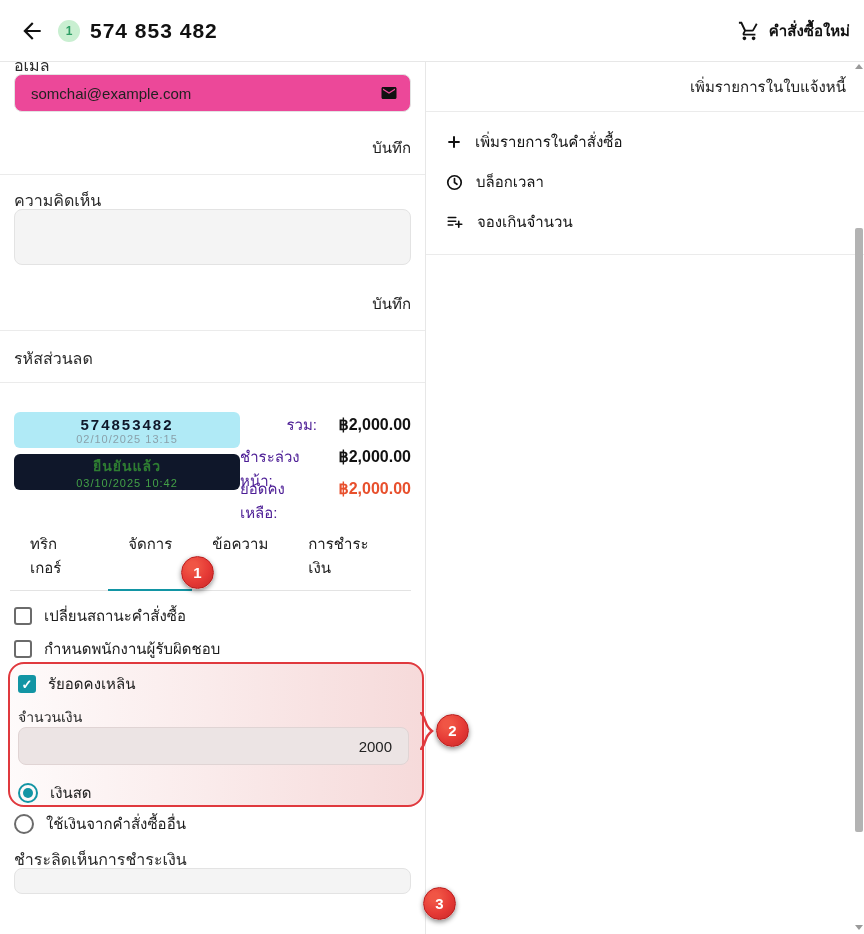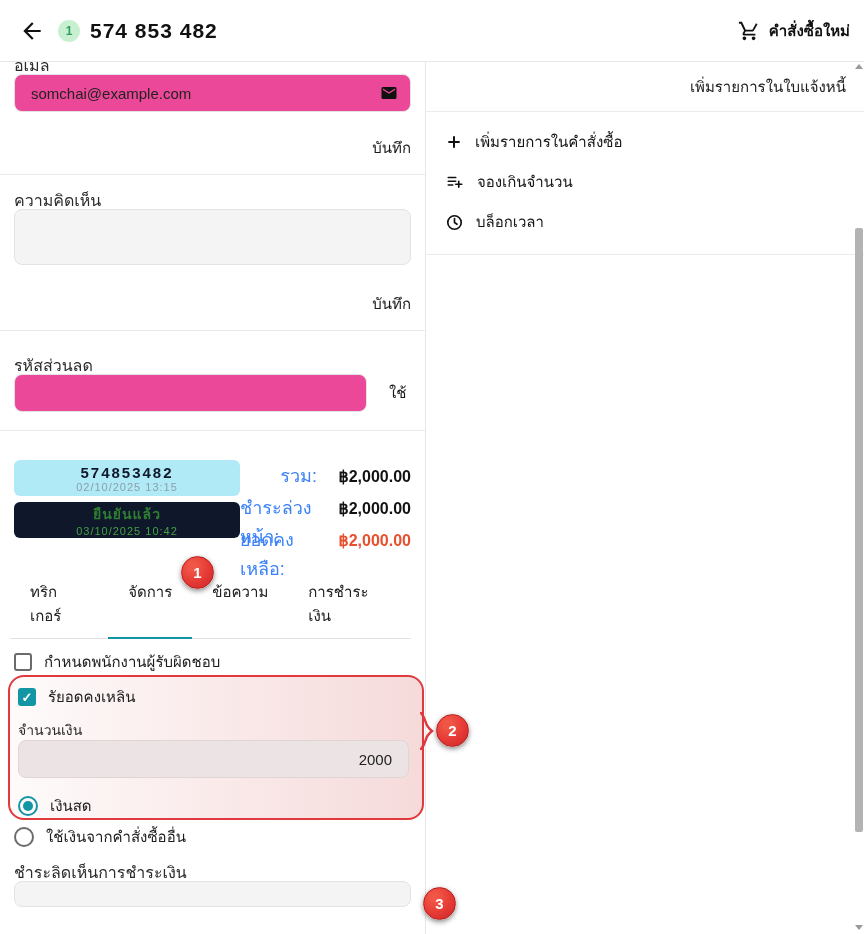--- a/index.html
+++ b/index.html
@@ -30,37 +30,37 @@
   .email-wrap { position:relative; margin-top:3px; }
   .email-wrap .mail-ic { position:absolute; right:13px; top:10px; }
   .save-row { margin-top:24px; text-align:right; font-size:15px; height:18px; }
   .save-row.b { margin-top:23px; }
   .link { color:#1b1b1b; cursor:pointer; }
   .hr { border:none; border-top:1px solid #ebebeb; margin:20px -14px 0; }
   .hr.h3 { margin-top:18px; }
   .comment-label { margin-top:13px; }
   .comment-ta { margin-top:3px; width:100%; height:56px; background:#f4f4f4; border:1px solid #e3e3e3;
     border-radius:8px; resize:none; font-family:"Liberation Sans", sans-serif; font-size:15px; padding:8px 12px; }
-  .discount-label { margin-top:22px; }
+  .discount-label { margin-top:15px; }
   .discount-row { margin-top:3px; display:flex; align-items:center; gap:22px; }
   .discount-row .input { width:353px; }
   .apply-link { font-size:15px; }
 
   .summary { margin-top:29px; display:flex; }
   .badges { width:226px; display:flex; flex-direction:column; gap:6px; }
   .badge { border-radius:6px; height:36px; display:flex; flex-direction:column; align-items:center; justify-content:center; }
   .badge-order { background:#b0eaf6; }
   .badge-order .big { font-size:15px; font-weight:bold; letter-spacing:2px; color:#0f172a; }
   .badge-order .sub { font-size:11px; letter-spacing:1px; color:#8aa0aa; }
   .badge-status { background:#0f172a; }
   .badge-status .big { font-size:14px; font-weight:bold; letter-spacing:1px; color:#2e7d32; }
   .badge-status .sub { font-size:11px; letter-spacing:1px; color:#43a047; }
   .totals { flex:1; display:flex; flex-direction:column; gap:12px; padding-top:1px; }
   .t-row { display:flex; justify-content:flex-end; align-items:baseline; gap:8px; height:20px; }
-  .t-label { font-size:18px; color:#3b82f6; }
+  .t-label { font-size:15px; color:#4c1d95; }
   .t-value { font-size:16px; font-weight:bold; color:#121212; min-width:86px; text-align:right; }
   .t-value.red { color:#e8502d; }
 
   .tabs { margin-top:27px; display:flex; justify-content:space-between; border-bottom:1px solid #e3e3e3;
     margin-left:-4px; margin-right:0; }
   .tab { padding:8px 20px 10px; font-size:15px; color:#202020; cursor:pointer; position:relative; }
   .tab.active { border-bottom:2px solid #1295a4; margin-bottom:-1px; }
 
   .chk-row { display:flex; align-items:center; gap:12px; margin-top:15px; height:20px; }
   .chk-row.r2 { margin-top:13px; }
@@ -148,24 +148,20 @@
 
       <hr class="hr">
 
       <div class="fld-label comment-label">ความคิดเห็น</div>
       <textarea class="comment-ta" style=""></textarea>
       <div class="save-row b"><span class="link">บันทึก</span></div>
 
       <hr class="hr">
 
       <div class="fld-label discount-label">รหัสส่วนลด</div>
-      <div class="discount-row">
-        <input class="input" style="">
-        <span class="link apply-link">ใช้</span>
-      </div>
 
       <hr class="hr h3">
 
       <div class="summary">
         <div class="badges">
           <div class="badge badge-order">
             <div class="big">574853482</div>
             <div class="sub">02/10/2025 13:15</div>
           </div>
           <div class="badge badge-status">
@@ -189,20 +185,24 @@
         </div>
       </div>
 
       <div class="tabs">
         <div class="tab">ทริกเกอร์</div>
         <div class="tab active">จัดการ</div>
         <div class="tab">ข้อความ</div>
         <div class="tab">การชำระเงิน</div>
       </div>
 
+      <div class="chk-row">
+        <div class="chk"></div>
+        <span class="chk-label">เปลี่ยนสถานะคำสั่งซื้อ</span>
+      </div>
       <div class="chk-row r2">
         <div class="chk"></div>
         <span class="chk-label">กำหนดพนักงานผู้รับผิดชอบ</span>
       </div>
 
       <div class="hl-box">
         <div class="chk-row">
           <div class="chk checked">✓</div>
           <span class="chk-label">รัยอดคงเหลิน</span>
         </div>
@@ -229,32 +229,32 @@
       <div class="inv-header">เพิ่มรายการในใบแจ้งหนี้</div>
       <hr class="r-hr">
       <div class="action-list">
         <div class="action-row">
           <svg class="ic" width="16" height="16" viewBox="0 0 24 24" fill="#111">
               <path d="M10.5 3.5v7h-7v3h7v7h3v-7h7v-3h-7v-7h-3z"></path>
             </svg>
           <span>เพิ่มรายการในคำสั่งซื้อ</span>
         </div>
         <div class="action-row">
+          <svg class="ic" width="17" height="17" viewBox="0 0 24 24" fill="none" stroke="#111" stroke-width="2.4">
+              <circle cx="12" cy="12" r="9.5"></circle>
+              <path d="M12 6.5V12l3.5 2.5" stroke-linecap="round"></path>
+            </svg>
+          <span>บล็อกเวลา</span>
+        </div>
+        <div class="action-row">
           <svg class="ic" width="18" height="18" viewBox="0 0 24 24" fill="none" stroke="#111" stroke-width="2.2">
               <path d="M3 6h10M3 11h10M3 16h6" stroke-linecap="round"></path>
               <path d="M17 11v8M13 15h8" stroke-linecap="round"></path>
             </svg>
           <span>จองเกินจำนวน</span>
-        </div>
-        <div class="action-row">
-          <svg class="ic" width="17" height="17" viewBox="0 0 24 24" fill="none" stroke="#111" stroke-width="2.4">
-              <circle cx="12" cy="12" r="9.5"></circle>
-              <path d="M12 6.5V12l3.5 2.5" stroke-linecap="round"></path>
-            </svg>
-          <span>บล็อกเวลา</span>
         </div>
       </div>
       <hr class="r-hr after">
     </div>
   </div>
 
   <div class="sbar">
     <div class="arrow up"></div>
     <div class="thumb"></div>
     <div class="arrow down"></div>

